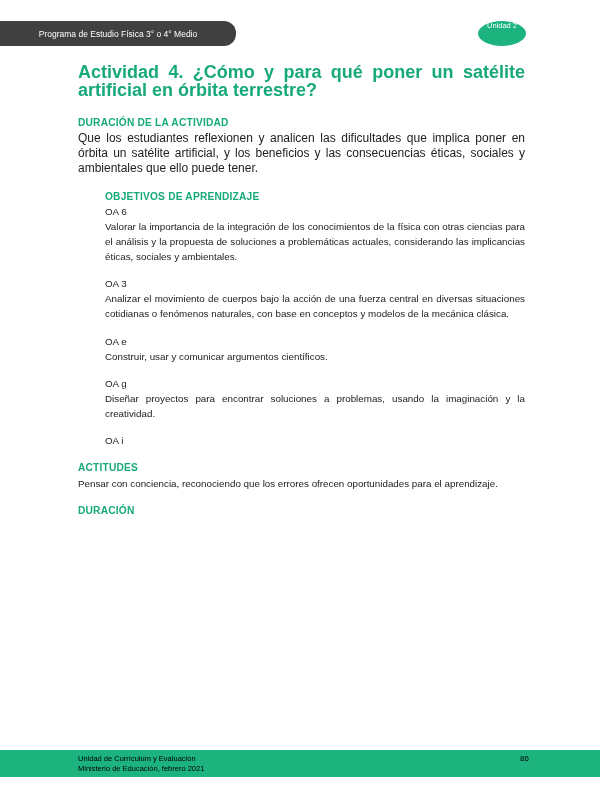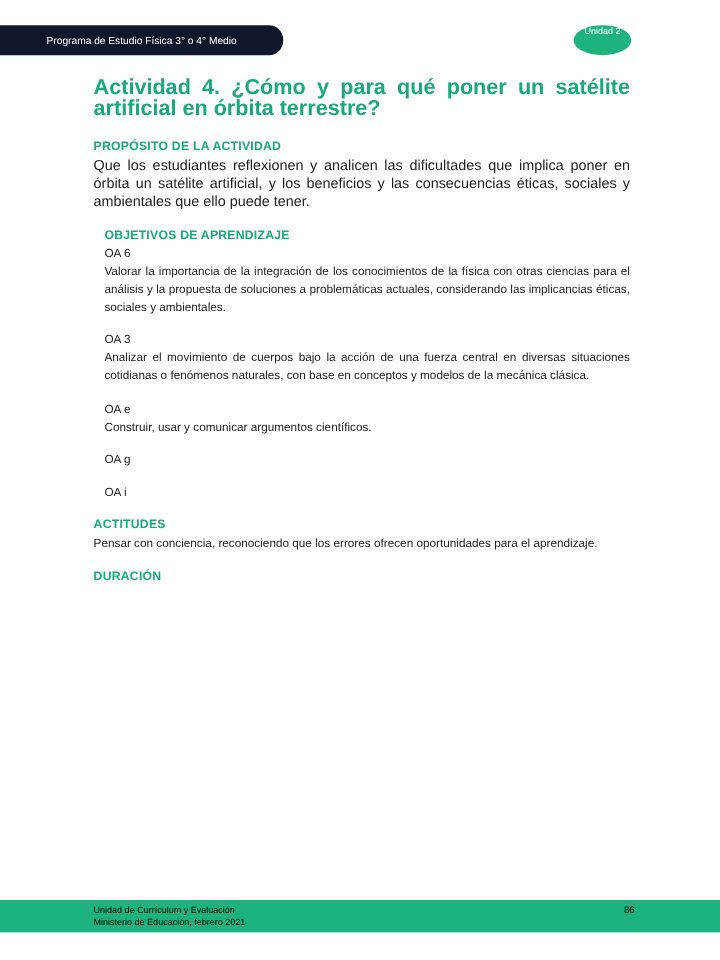--- a/index.html
+++ b/index.html
@@ -9,21 +9,21 @@
     position:relative;
     font-family:"Liberation Sans", sans-serif;
     color:#212121;
     overflow:hidden;
   }
 
   
   .badge-left {
     position:absolute; left:0; top:21px;
     width:236px; height:25px;
-    background:#0f172a;
+    background:#404040;
     border-radius:0 12px 12px 0;
     color:#ffffff; font-size:8.5px;
     display:flex; align-items:center; justify-content:center;
   }
   .badge-right {
     position:absolute; left:478px; top:21px;
     width:48px; height:25px;
     background:#1cb37e;
     border-radius:50%;
     color:#ffffff; font-size:7.5px;
@@ -46,21 +46,21 @@
     letter-spacing:0.2px;
     margin:0 0 2px 0;
   }
 
   .para {
     font-size:12px; line-height:15.2px;
     text-align:justify;
     margin:0 0 13px 0;
   }
 
-  .objetivos-wrap { margin-left:9px; }
+  .objetivos-wrap { margin-left:27px; }
 
   .oa-block { margin:0 0 13px 0; }
   .oa-code  { font-size:9.8px; line-height:14px; margin:0; }
   .oa-text  { font-size:9.8px; line-height:15.2px; text-align:justify; margin:0; }
 
   .act-line { font-size:9.8px; line-height:15.2px; margin:0; }
   .act-group { margin:0 0 13px 0; }
 
   .dur-body { font-size:9.8px; line-height:15.2px; margin:0; }
 
@@ -88,21 +88,21 @@
 </div>
 <div class="badge-right">
   <span>Unidad 2</span>
 </div>
 
 <div class="content">
 
   <h1 class="title">Actividad 4. ¿Cómo y para qué poner un satélite artificial en órbita terrestre?</h1>
 
   <div>
-    <h2 class="sec-heading">PROPÓSITO DE LA ACTIVIDAD</h2>
+    <h2 class="sec-heading">DURACIÓN DE LA ACTIVIDAD</h2>
     <p class="para">Que los estudiantes reflexionen y analicen las dificultades que implica poner en órbita un satélite artificial, y los beneficios y las consecuencias éticas, sociales y ambientales que ello puede tener.</p>
   </div>
 
   <div class="objetivos-wrap">
     <h2 class="sec-heading">OBJETIVOS DE APRENDIZAJE</h2>
 
     <div class="oa-block">
       <p class="oa-code">OA 6</p>
       <p class="oa-text">Valorar la importancia de la integración de los conocimientos de la física con otras ciencias para el análisis y la propuesta de soluciones a problemáticas actuales, considerando las implicancias éticas, sociales y ambientales.</p>
     </div>
@@ -113,20 +113,21 @@
     </div>
 
 
     <div class="oa-block">
       <p class="oa-code">OA e</p>
       <p class="oa-text">Construir, usar y comunicar argumentos científicos.</p>
     </div>
 
     <div class="oa-block">
       <p class="oa-code">OA g</p>
+      <p class="oa-text">Diseñar proyectos para encontrar soluciones a problemas, usando la imaginación y la creatividad.</p>
     </div>
 
     <div class="oa-block">
       <p class="oa-code">OA i</p>
     </div>
   </div>
 
   <div class="act-group">
     <h2 class="sec-heading">ACTITUDES</h2>
     <p class="act-line">Pensar con conciencia, reconociendo que los errores ofrecen oportunidades para el aprendizaje.</p>

